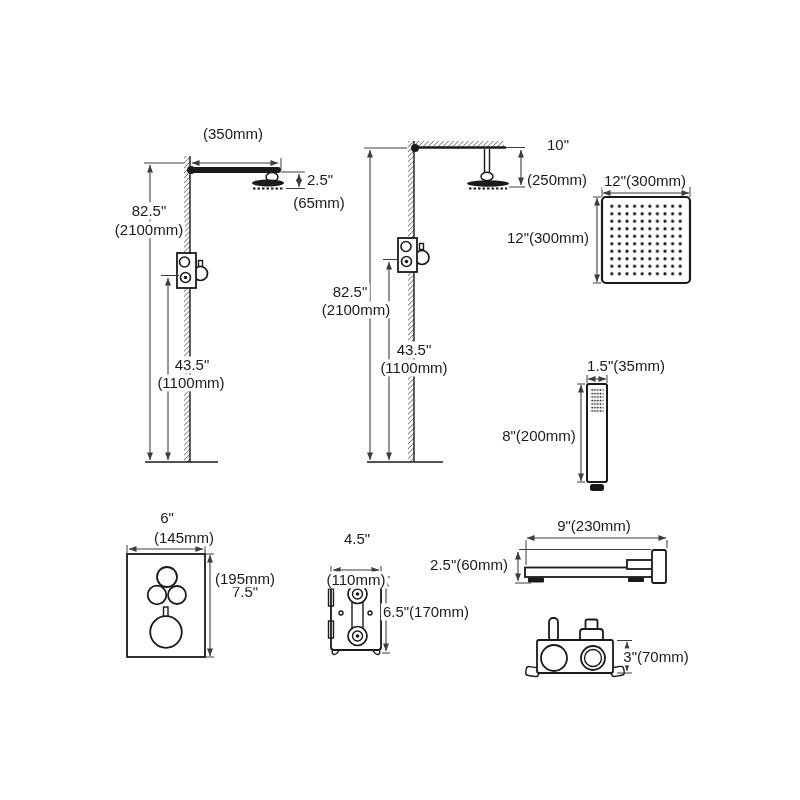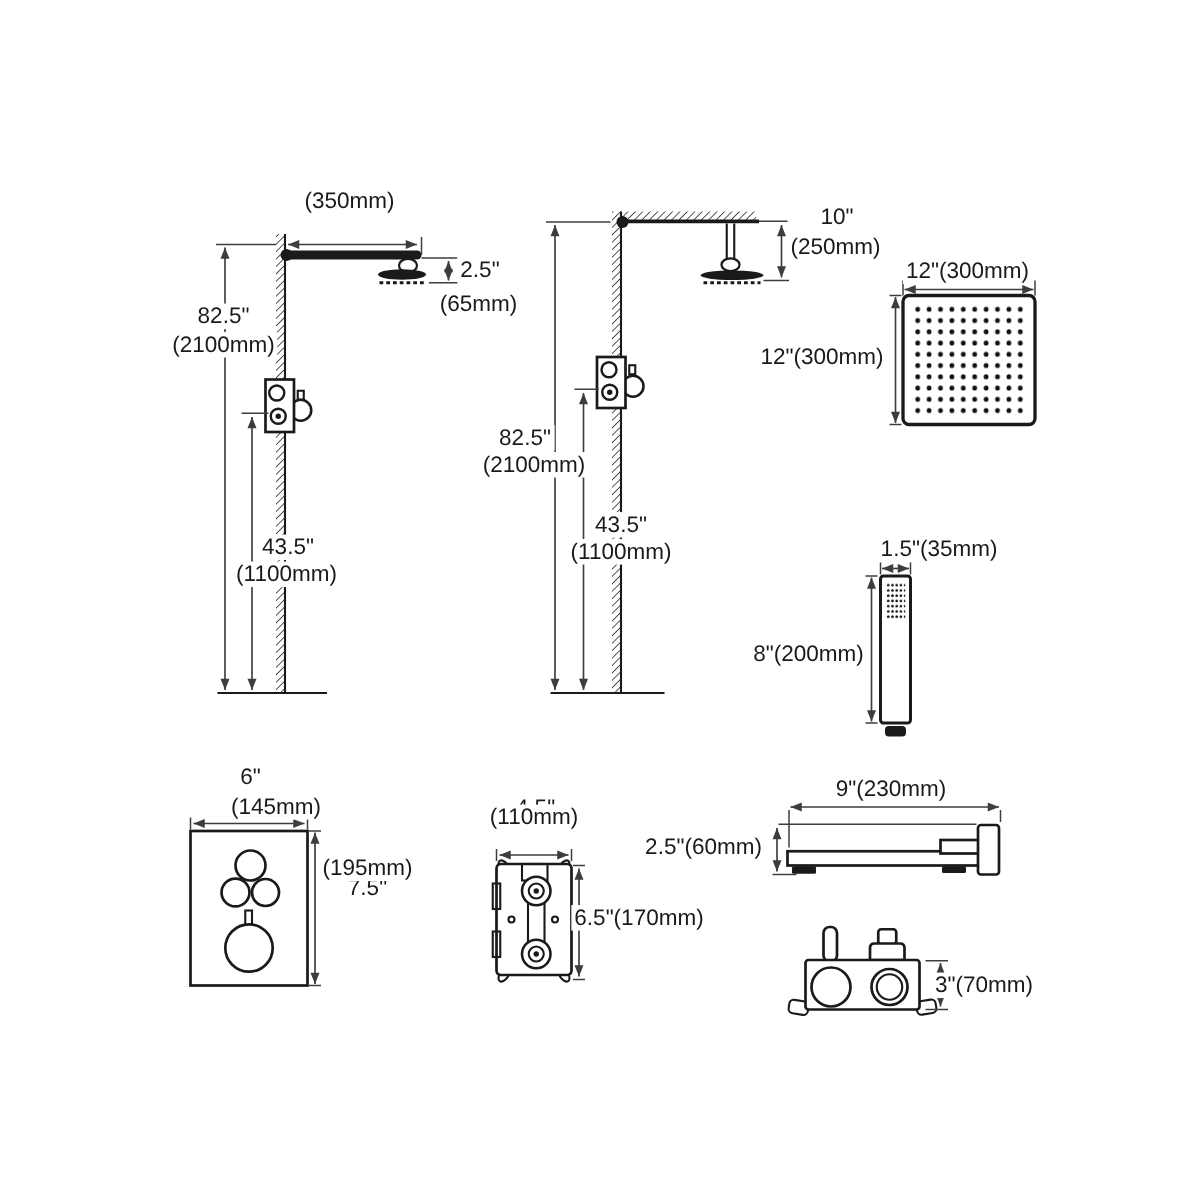--- a/index.html
+++ b/index.html
@@ -195,38 +195,38 @@
   <div class="lbl" style="left:236px;top:132px">14"</div>
   <div class="lbl" style="left:233px;top:134px">(350mm)</div>
   <div class="lbl" style="left:320px;top:180px">2.5"</div>
   <div class="lbl" style="left:319px;top:203px">(65mm)</div>
   <div class="lbl" style="left:149px;top:211px">82.5"</div>
   <div class="lbl" style="left:149px;top:230px">(2100mm)</div>
   <div class="lbl" style="left:192px;top:365px">43.5"</div>
   <div class="lbl" style="left:191px;top:383px">(1100mm)</div>
 
   <div class="lbl" style="left:558px;top:145px">10"</div>
-  <div class="lbl" style="left:557px;top:165px">(250mm)</div>
+  <div class="lbl" style="left:557px;top:180px">(250mm)</div>
   <div class="lbl" style="left:350px;top:292px">82.5"</div>
   <div class="lbl" style="left:356px;top:310px">(2100mm)</div>
   <div class="lbl" style="left:414px;top:350px">43.5"</div>
   <div class="lbl" style="left:414px;top:368px">(1100mm)</div>
 
   <div class="lbl" style="left:645px;top:181px">12"(300mm)</div>
   <div class="lbl" style="left:548px;top:238px">12"(300mm)</div>
 
   <div class="lbl" style="left:626px;top:366px">1.5"(35mm)</div>
   <div class="lbl" style="left:539px;top:436px">8"(200mm)</div>
 
   <div class="lbl" style="left:167px;top:518px">6"</div>
   <div class="lbl" style="left:184px;top:538px">(145mm)</div>
   <div class="lbl" style="left:245px;top:592px">7.5"</div>
   <div class="lbl" style="left:245px;top:579px">(195mm)</div>
 
   <div class="lbl" style="left:357px;top:539px">4.5"</div>
-  <div class="lbl" style="left:356px;top:545px">(110mm)</div>
+  <div class="lbl" style="left:356px;top:580px">(110mm)</div>
   <div class="lbl" style="left:426px;top:612px">6.5"(170mm)</div>
 
   <div class="lbl" style="left:594px;top:526px">9"(230mm)</div>
   <div class="lbl" style="left:469px;top:565px">2.5"(60mm)</div>
 
   <div class="lbl" style="left:656px;top:657px">3"(70mm)</div>
 </div>
 
 </body></html>

